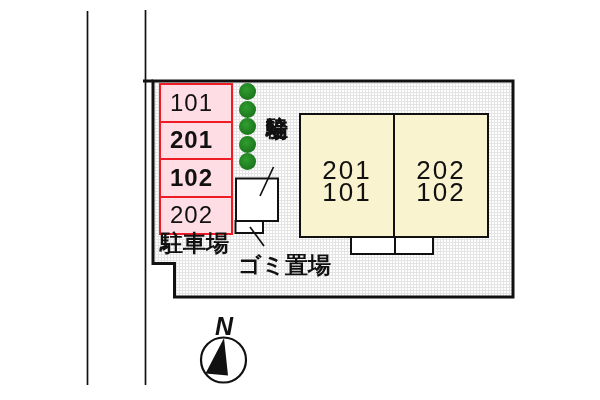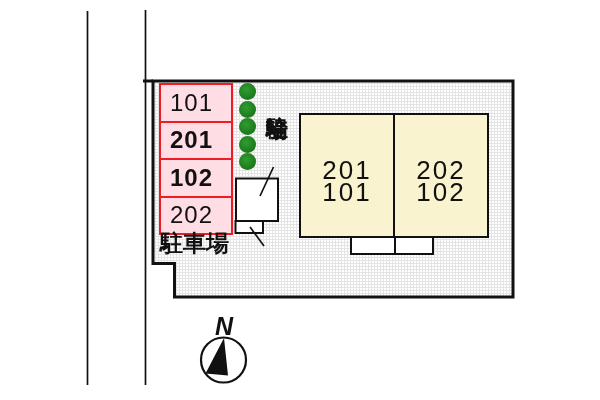--- a/index.html
+++ b/index.html
@@ -115,15 +115,16 @@
     <line x1="273.5" y1="167" x2="260" y2="196" stroke="#111" stroke-width="1.7"></line>
     <line x1="250" y1="227" x2="264" y2="246" stroke="#111" stroke-width="1.7"></line>
     <g>
       <circle cx="223.5" cy="360" r="22.5" fill="#ffffff" stroke="#111" stroke-width="2.2"></circle>
       <path d="M224,338 L205.5,373.5 L228,375.5 Z" fill="#111"></path>
     </g>
   </svg>
 
   <div id="bicycle-label" class="jlabel">駐輪場</div>
   <div id="parking-label" class="jlabel">駐車場</div>
+  <div id="garbage-label" class="jlabel">ゴミ置場</div>
   <div id="north-label" class="jlabel">N</div>
 
 </div>
 
 </body></html>

